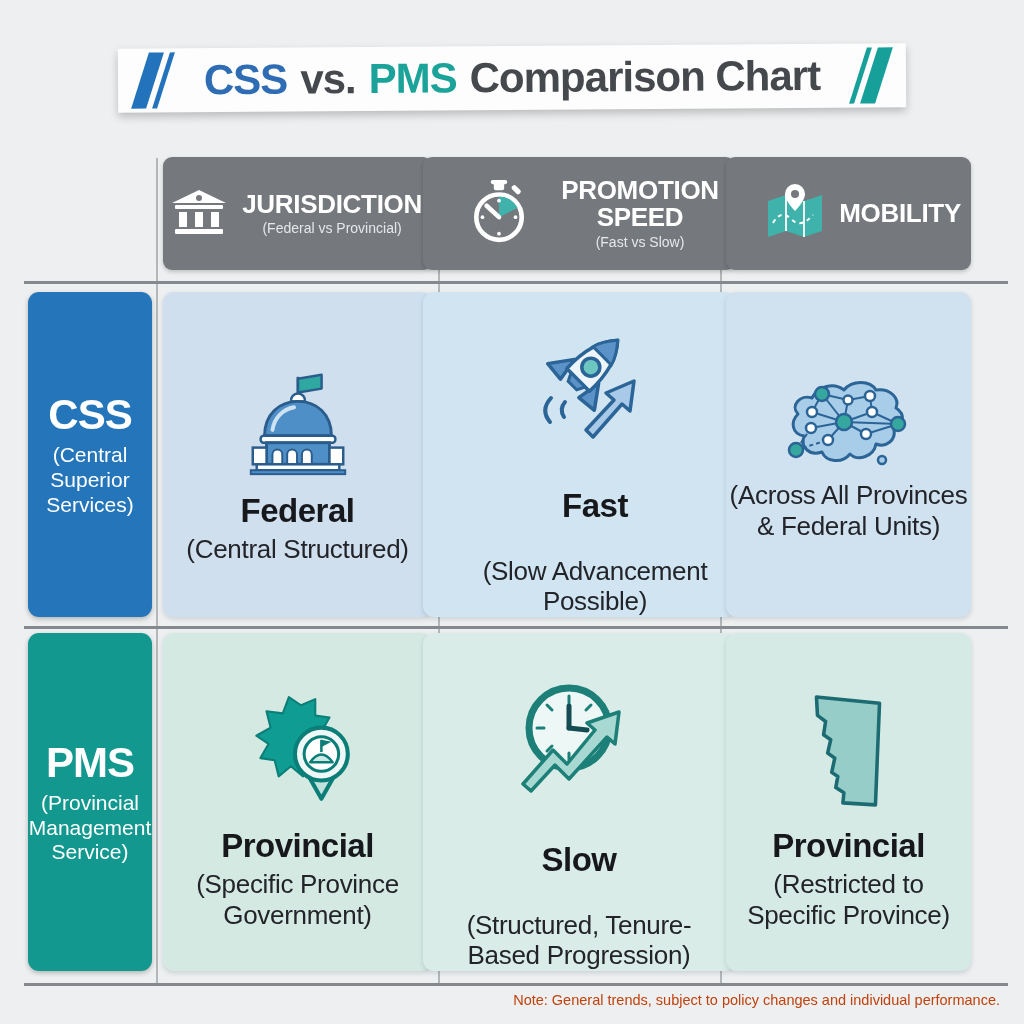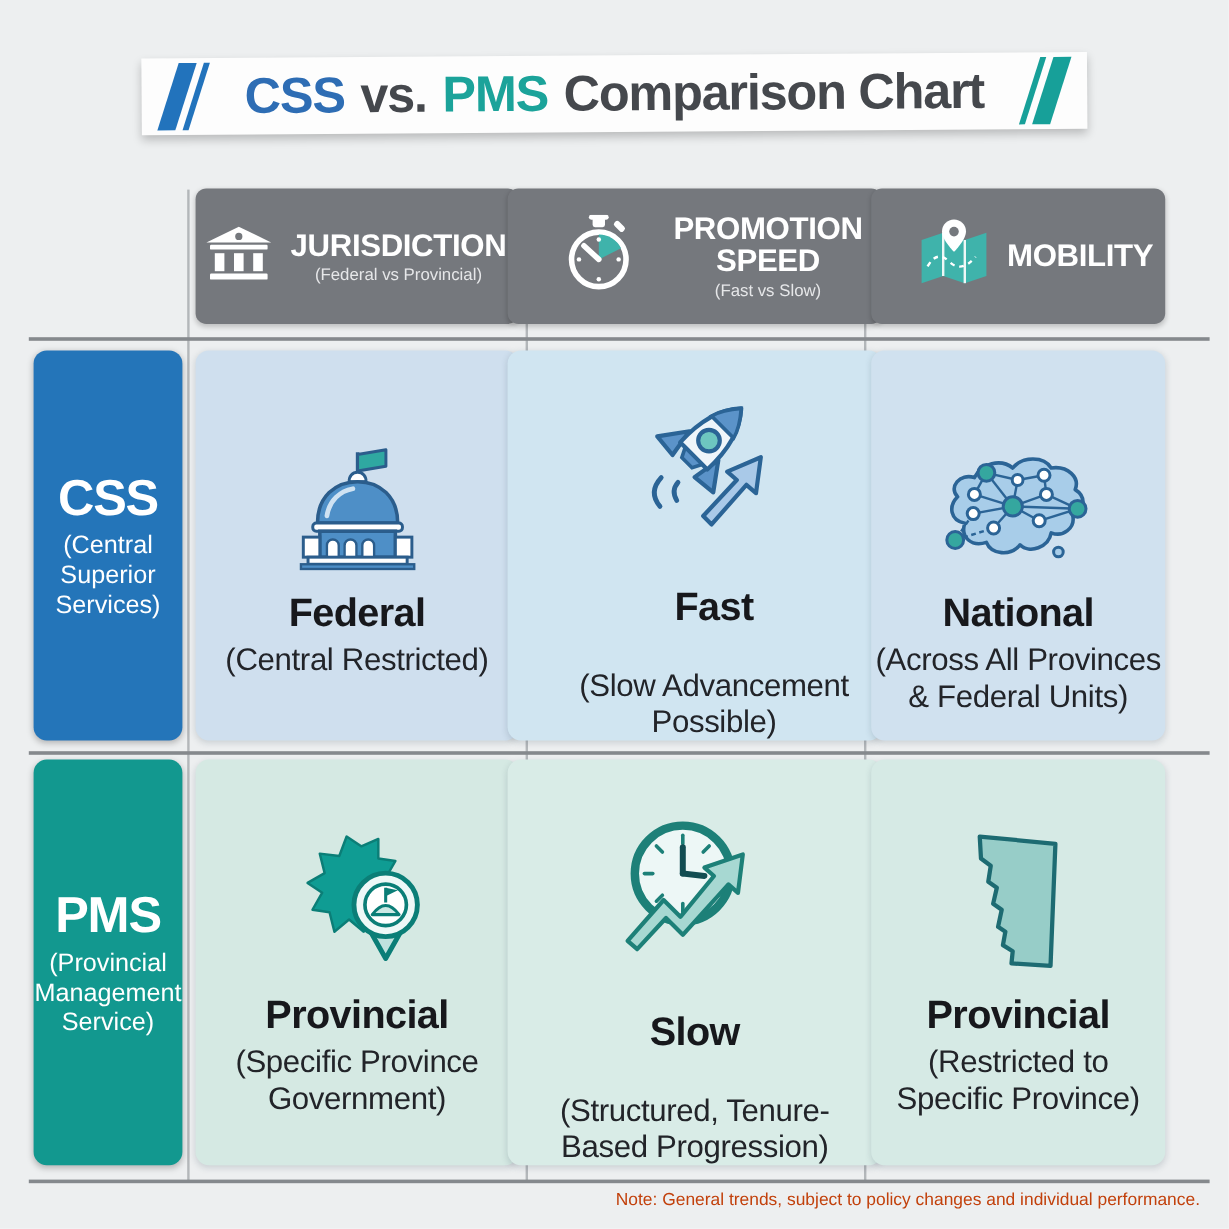--- a/index.html
+++ b/index.html
@@ -157,21 +157,21 @@
         <path d="M34 93 v-10 a5 5 0 0 1 10 0 v10 Z" fill="#fff" stroke="#2b5d8c" stroke-width="2"></path>
         <path d="M49 93 v-10 a5 5 0 0 1 10 0 v10 Z" fill="#fff" stroke="#2b5d8c" stroke-width="2"></path>
         <path d="M64 93 v-10 a5 5 0 0 1 10 0 v10 Z" fill="#fff" stroke="#2b5d8c" stroke-width="2"></path>
         <rect x="14" y="76" width="14" height="17" fill="#fff" stroke="#2b5d8c" stroke-width="2.5"></rect>
         <rect x="92" y="76" width="14" height="17" fill="#fff" stroke="#2b5d8c" stroke-width="2.5"></rect>
         <rect x="18" y="93" width="84" height="6" fill="#fff" stroke="#2b5d8c" stroke-width="2.5"></rect>
         <rect x="12" y="99" width="96" height="4" fill="#4e8fc7" stroke="#2b5d8c" stroke-width="2"></rect>
       </svg>
     </div>
     <div class="heading">Federal</div>
-    <div class="sub">(Central Restricted)</div>
+    <div class="sub">(Central Structured)</div>
   </div>
 
   <div class="cell r1 c2 bg-b2">
     <div class="iconbox">
       <svg width="134" height="120" viewBox="0 0 134 120">
         <path d="M22 98 Q12 86 23 74" stroke="#2b6496" stroke-width="4" fill="none" stroke-linecap="round"></path>
         <path d="M36 93 Q31 85 37 78" stroke="#2b6496" stroke-width="4" fill="none" stroke-linecap="round"></path>
         <g transform="translate(60,46) rotate(45)">
           <path d="M-17 2 L-33 24 L-13 26 Z" fill="#5b93c9" stroke="#2b6496" stroke-width="3.5" stroke-linejoin="round"></path>
           <path d="M17 2 L33 24 L13 26 Z" fill="#5b93c9" stroke="#2b6496" stroke-width="3.5" stroke-linejoin="round"></path>
@@ -216,21 +216,20 @@
         <circle cx="120" cy="52" r="7" fill="#35a79f" stroke="#2b6496" stroke-width="2.5"></circle>
         <circle cx="34" cy="40" r="5" fill="#fff" stroke="#2b6496" stroke-width="2.5"></circle>
         <circle cx="33" cy="56" r="5" fill="#fff" stroke="#2b6496" stroke-width="2.5"></circle>
         <circle cx="50" cy="68" r="5" fill="#fff" stroke="#2b6496" stroke-width="2.5"></circle>
         <circle cx="70" cy="28" r="4.5" fill="#fff" stroke="#2b6496" stroke-width="2.5"></circle>
         <circle cx="92" cy="24" r="5" fill="#fff" stroke="#2b6496" stroke-width="2.5"></circle>
         <circle cx="94" cy="40" r="5" fill="#fff" stroke="#2b6496" stroke-width="2.5"></circle>
         <circle cx="88" cy="62" r="5" fill="#fff" stroke="#2b6496" stroke-width="2.5"></circle>
       </svg>
     </div>
-    <div class="heading">National</div>
     <div class="sub">(Across All Provinces &amp; Federal Units)</div>
   </div>
 
   <div class="cell r2 c1 bg-m1">
     <div class="iconbox">
       <svg width="120" height="120" viewBox="0 0 118 118">
         <path d="M50 6 L62 14 L76 8 L76 24 L90 26 L82 40 L94 50 L80 56 L84 72 L70 70 L64 84 L52 74 L40 84 L36 68 L22 66 L30 52 L18 44 L32 36 L28 20 L44 22 Z" fill="#0f9c93" stroke="#0b7e77" stroke-width="2" stroke-linejoin="round"></path>
         <path d="M64 74 L82 106 L100 74 Z" fill="#bfe2de" stroke="#0b7e77" stroke-width="4" stroke-linejoin="round"></path>
         <circle cx="82" cy="62" r="26" fill="#eef8f7" stroke="#0b7e77" stroke-width="4"></circle>
         <circle cx="82" cy="62" r="17" fill="#ffffff" stroke="#0b7e77" stroke-width="3"></circle>

